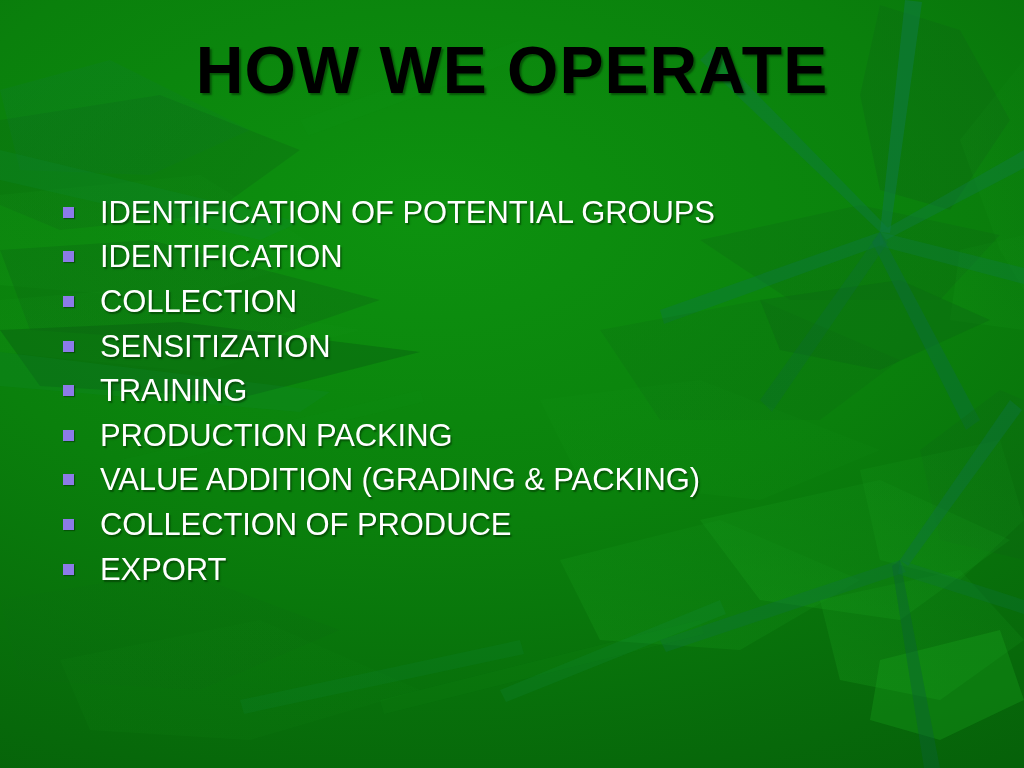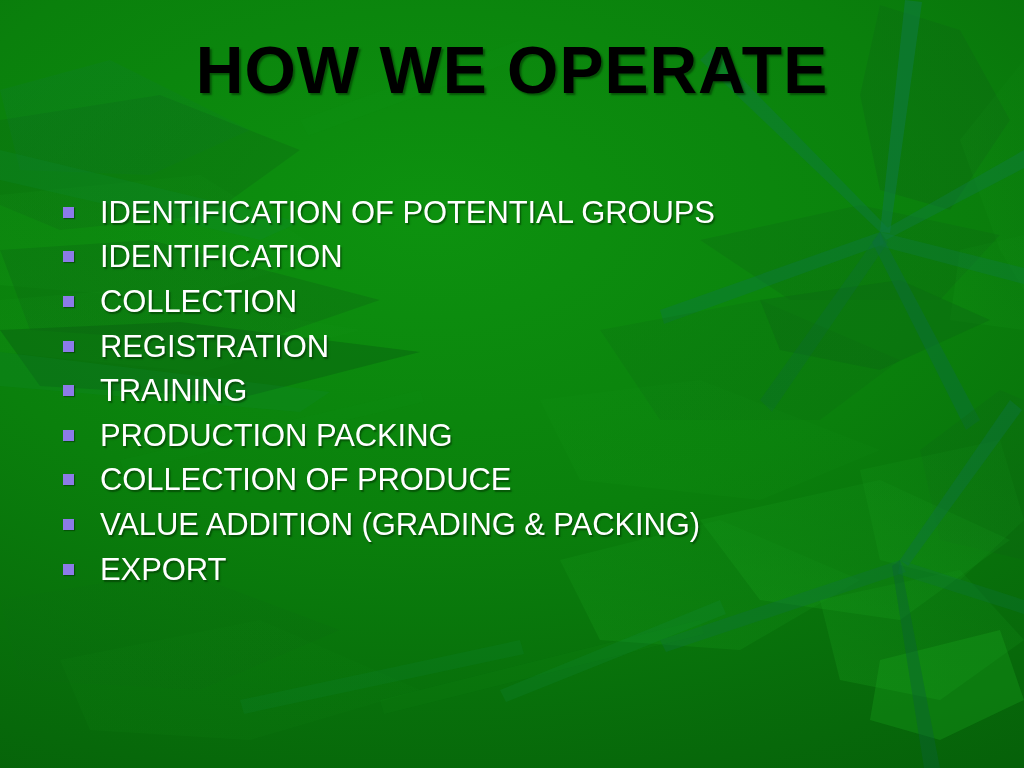--- a/index.html
+++ b/index.html
@@ -169,37 +169,37 @@
     <li class="bullet-row">
       <span class="bullet-marker"></span>
       <span class="bullet-text">IDENTIFICATION</span>
     </li>
     <li class="bullet-row">
       <span class="bullet-marker"></span>
       <span class="bullet-text">COLLECTION</span>
     </li>
     <li class="bullet-row">
       <span class="bullet-marker"></span>
-      <span class="bullet-text">REGISTRATION</span>
+      <span class="bullet-text">SENSITIZATION</span>
     </li>
     <li class="bullet-row">
       <span class="bullet-marker"></span>
       <span class="bullet-text">TRAINING</span>
     </li>
     <li class="bullet-row">
       <span class="bullet-marker"></span>
       <span class="bullet-text">PRODUCTION PACKING</span>
     </li>
     <li class="bullet-row">
       <span class="bullet-marker"></span>
+      <span class="bullet-text">VALUE ADDITION (GRADING &amp; PACKING)</span>
+    </li>
+    <li class="bullet-row">
+      <span class="bullet-marker"></span>
       <span class="bullet-text">COLLECTION OF PRODUCE</span>
     </li>
     <li class="bullet-row">
       <span class="bullet-marker"></span>
-      <span class="bullet-text">VALUE ADDITION (GRADING &amp; PACKING)</span>
-    </li>
-    <li class="bullet-row">
-      <span class="bullet-marker"></span>
       <span class="bullet-text">EXPORT</span>
     </li>
   </ul>
 
 </div>
 
 </body></html>

